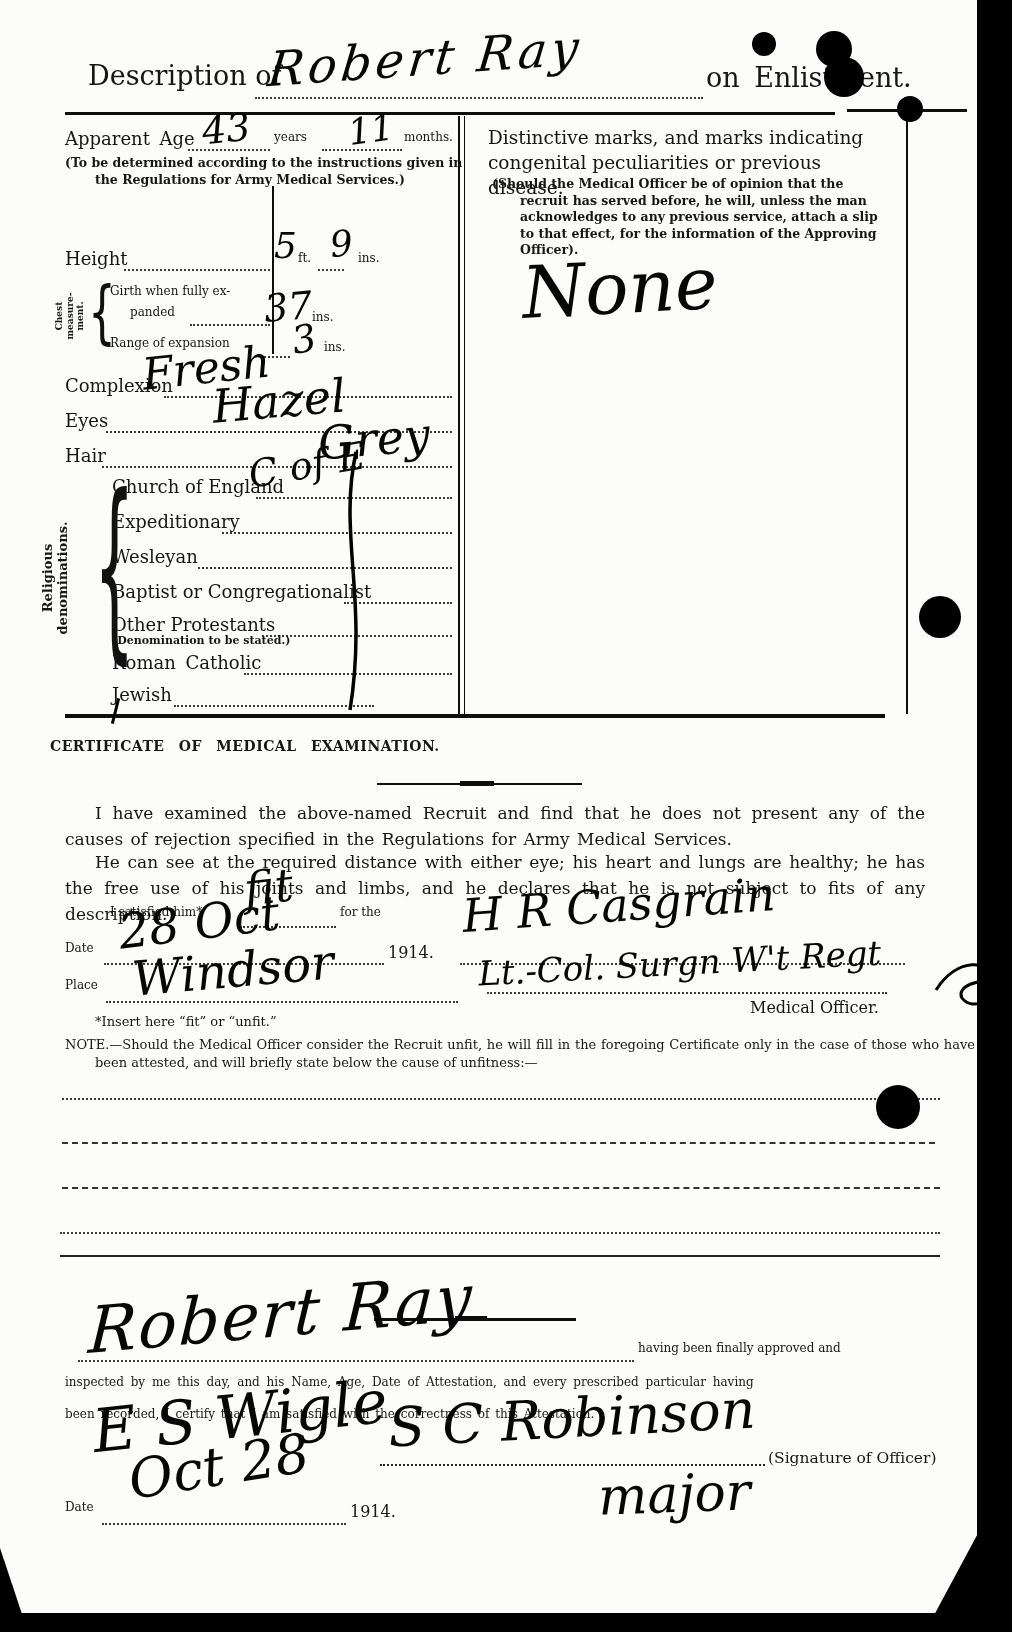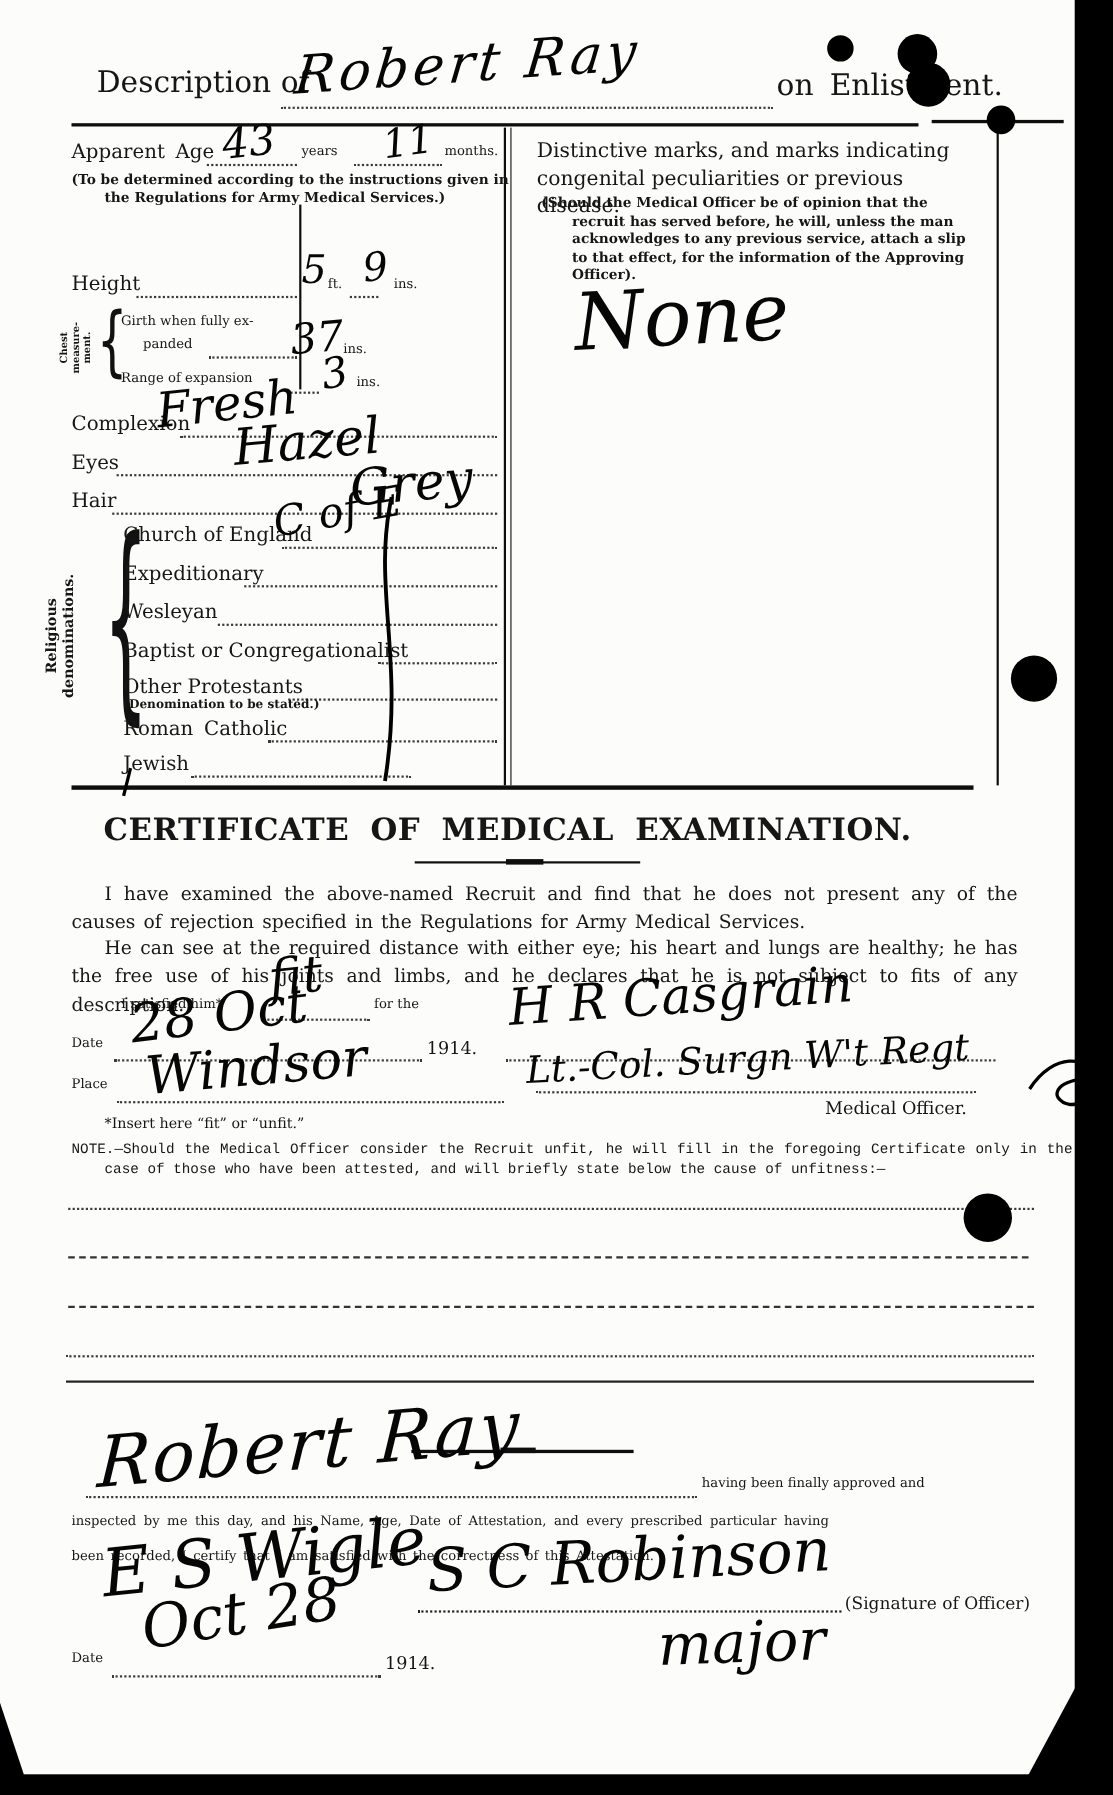--- a/index.html
+++ b/index.html
@@ -5,21 +5,21 @@
   html,body{margin:0;padding:0;background:#8a8a8a;}
   .page{position:relative;width:1012px;height:1632px;background:#fcfcfa;overflow:hidden;
         font-family:"DejaVu Serif",serif;color:#161616;}
   .abs{position:absolute;}
   .lbl{font-size:12px;white-space:nowrap;}
   .big{font-size:27px;white-space:nowrap;}
   .sm{font-size:12.5px;font-weight:bold;line-height:1.32;}
   .fn{font-size:13px;white-space:nowrap;}
   .note13{font-size:13px;line-height:1.42;text-align:justify;}
   .para{font-size:17px;line-height:1.52;text-align:justify;word-spacing:2px;}
-  .title{font-weight:bold;font-size:28px;letter-spacing:.5px;word-spacing:9px;text-align:center;white-space:nowrap;}
+  .title{font-weight:bold;font-size:14px;letter-spacing:.5px;word-spacing:9px;white-space:nowrap;}
   .hw{font-family:"DejaVu Serif",serif;font-style:italic;color:#060606;white-space:nowrap;line-height:1;}
   .leader{border-bottom:2px dotted #3b3b3b;height:2px;}
   .leader-th{border-bottom:2.5px dotted #222;height:2px;}
   .dash{border-bottom:2px dashed #333;height:2px;}
   .solidln{background:#222;height:1.5px;}
   .rule{background:#0e0e0e;}
   .blob{background:#000;border-radius:50%;}
   .vtext{display:flex;flex-direction:column;align-items:center;justify-content:center;
          text-align:center;font-weight:bold;line-height:1.15;}
   .brace{font-family:"DejaVu Sans",sans-serif;transform-origin:top left;line-height:1;color:#111;}
@@ -152,21 +152,21 @@
 
   <div class="abs leader" style="left:487px;top:990px;width:400px;"></div>
   <div class="abs hw" style="left:478px;top:946px;font-size:34px;transform:rotate(-3deg);">Lt.-Col. Surgn W't Regt</div>
   <div class="abs lbl" style="left:750px;top:998px;font-size:16px;">Medical Officer.</div>
 
   <svg class="abs" style="left:930px;top:948px;" width="78" height="70" viewBox="0 0 78 70">
     <path d="M6,42 C28,8 60,12 66,32 C70,52 42,64 32,50 C26,40 46,28 74,36" stroke="#000" stroke-width="3" fill="none"></path>
   </svg>
 
   <div class="abs fn" style="left:95px;top:1014px;">*Insert here “fit” or “unfit.”</div>
-  <div class="abs note13 hang" style="left:65px;top:1036px;width:880px;font-family:Liberation Mono, monospace;">NOTE.—Should the Medical Officer consider the Recruit unfit, he will fill in the foregoing Certificate only in the case of those who have been attested, and will briefly state below the cause of unfitness:—</div>
+  <div class="abs note13 hang" style="left:65px;top:1036px;width:880px;">NOTE.—Should the Medical Officer consider the Recruit unfit, he will fill in the foregoing Certificate only in the case of those who have been attested, and will briefly state below the cause of unfitness:—</div>
 
   <div class="abs leader" style="left:62px;top:1096px;width:878px;"></div>
   <div class="abs dash" style="left:62px;top:1140px;width:873px;"></div>
   <div class="abs dash" style="left:62px;top:1185px;width:878px;"></div>
   <div class="abs leader" style="left:60px;top:1230px;width:880px;"></div>
   <div class="abs solidln" style="left:60px;top:1255px;width:880px;"></div>
 
   <div class="abs rule" style="left:374px;top:1318px;width:202px;height:2.5px;"></div>
   <div class="abs rule" style="left:455px;top:1316px;width:32px;height:5px;"></div>
 

